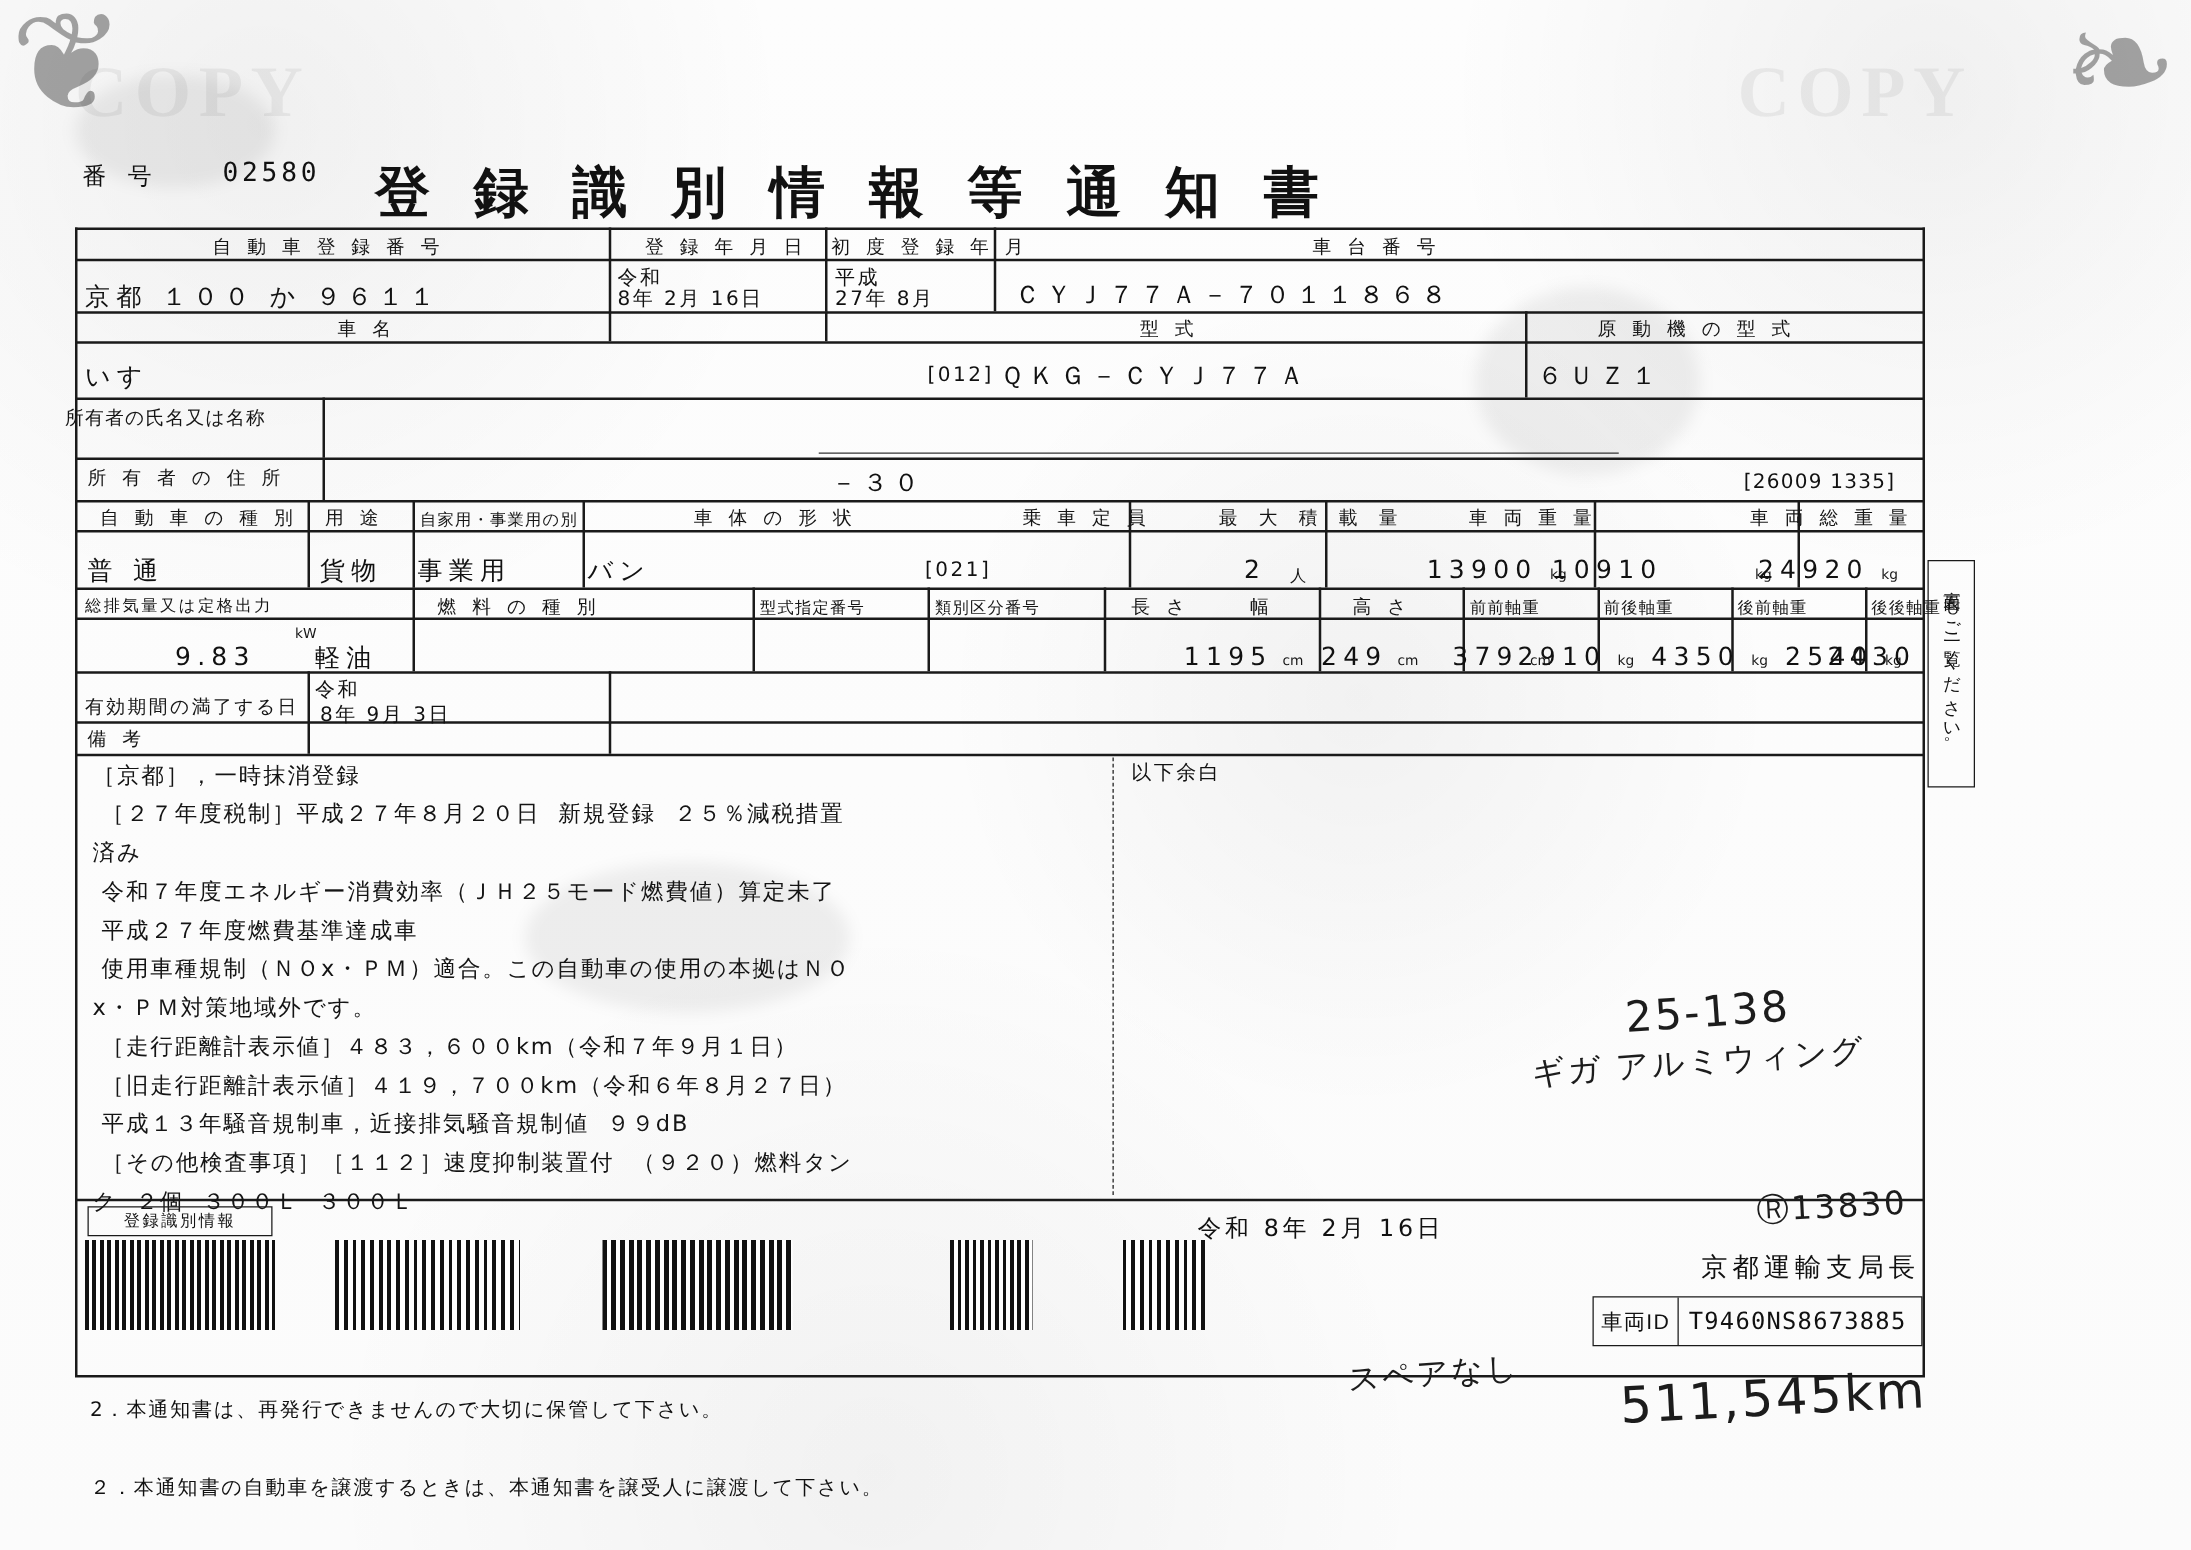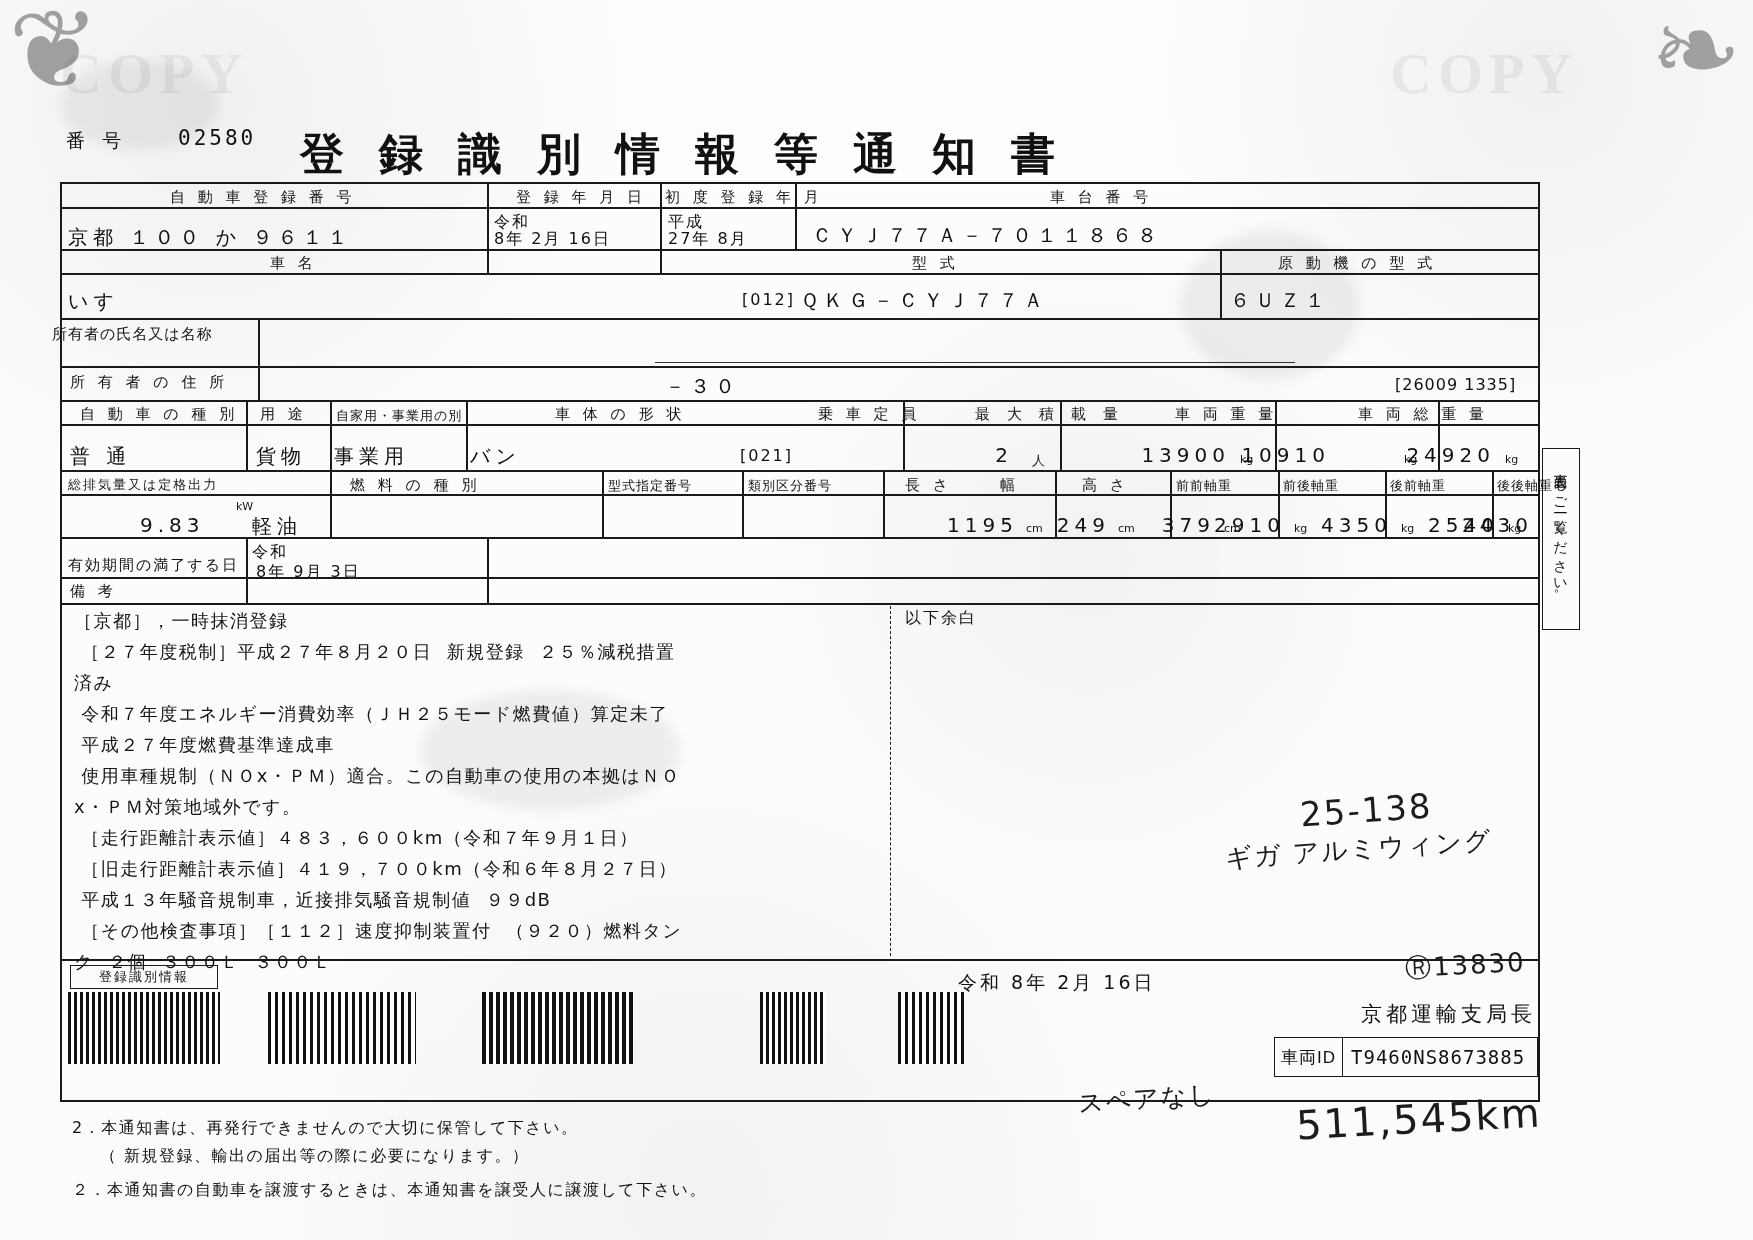--- a/index.html
+++ b/index.html
@@ -195,21 +195,21 @@
   <div class="val" style="left:665px;top:373px;">－３０</div>
   <div class="val sm" style="left:1395px;top:375px;letter-spacing:1px;">[26009 1335]</div>
 
   <div class="lbl" style="left:80px;top:405px;">自 動 車 の 種 別</div>
   <div class="lbl" style="left:260px;top:405px;">用 途</div>
   <div class="lbl sm" style="left:336px;top:407px;">自家用・事業用の別</div>
   <div class="lbl" style="left:555px;top:405px;">車 体 の 形 状</div>
   <div class="lbl" style="left:818px;top:405px;">乗 車 定 員</div>
   <div class="lbl" style="left:975px;top:405px;font-family:Liberation Mono, monospace;">最 大 積 載 量</div>
   <div class="lbl" style="left:1175px;top:405px;">車 両 重 量</div>
-  <div class="lbl" style="left:1358px;top:405px;">車 両 総 重 量</div>
+  <div class="lbl" style="left:1400px;top:405px;">車 両 総 重 量</div>
 
   <div class="val" style="left:70px;top:443px;">普  通</div>
   <div class="val" style="left:256px;top:443px;">貨物</div>
   <div class="val" style="left:334px;top:443px;">事業用</div>
   <div class="val" style="left:470px;top:443px;">バン</div>
   <div class="val sm" style="left:740px;top:446px;">[021]</div>
   <div class="val" style="left:908px;top:443px;text-align:right;width:105px;">2</div>
   <div class="lbl sm" style="left:1032px;top:452px;letter-spacing:0;">人</div>
   <div class="val" style="left:1065px;top:443px;text-align:right;width:165px;">13900</div>
   <div class="lbl sm" style="left:1240px;top:453px;letter-spacing:0;font-size:11px;">kg</div>
@@ -295,15 +295,14 @@
 
   <div class="stampbox" style="left:1274px;top:1037px;width:264px;height:40px;">
     <span style="font-size:17px;letter-spacing:1px;padding:0 6px;border-right:1.6px solid #1a1a1a;height:100%;display:flex;align-items:center;">車両ID</span>
     <span class="val mono" style="position:static;font-size:19px;letter-spacing:1px;padding-left:8px;">T9460NS8673885</span>
   </div>
 
   <div class="hand" style="left:1078px;top:1082px;font-size:25px;">スペアなし</div>
   <div class="hand big" style="left:1296px;top:1096px;font-size:40px;transform:rotate(-3deg);">511,545km</div>
 
   <div class="foot" style="left:72px;top:1118px;">2．本通知書は、再発行できませんので大切に保管して下さい。</div>
-  <div class="foot" style="left:100px;top:1146px;">（ 新規登録、輸出の届出等の際に必要になります。）</div>
   <div class="foot" style="left:72px;top:1180px;">２．本通知書の自動車を譲渡するときは、本通知書を譲受人に譲渡して下さい。</div>
 </div>
 
 </body></html>

